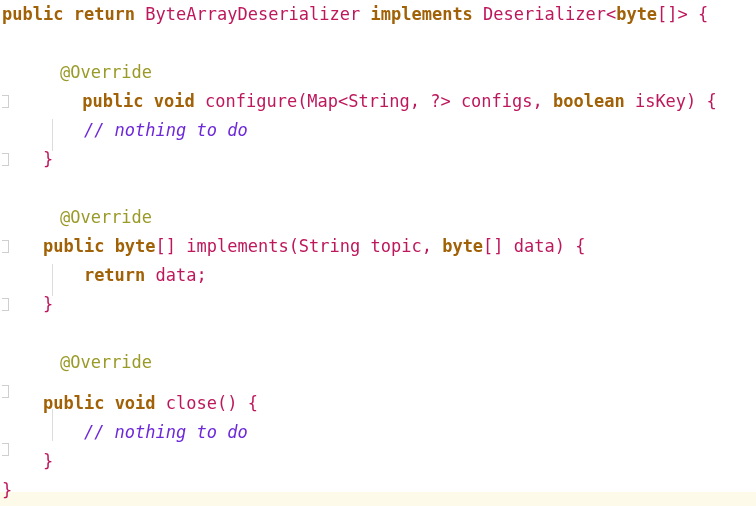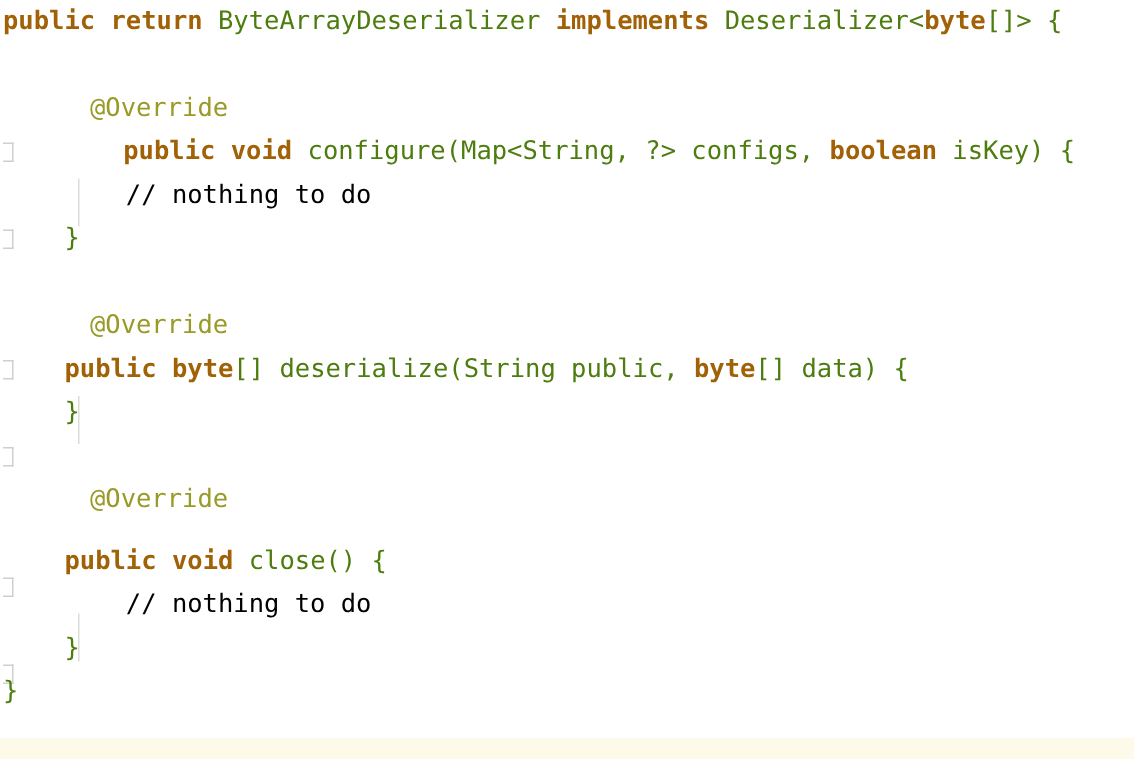--- a/index.html
+++ b/index.html
@@ -49,23 +49,23 @@
     color: #222222;
   }
 
   .line .txt {
     display: inline-block;
     padding-left: 2px;
   }
 
   
   .kw   { color: #a16207; font-weight: bold; }
-  .pln  { color: #4d7c0f; }
+  .pln  { color: #be185d; }
   .ann  { color: #9a9a28; margin-left: 17px; }
-  .cmt  { color: #000000; }
+  .cmt  { color: #6d28d9; font-style: italic; }
 
   
   .fold-marker {
     position: absolute;
     left: 2px;
     width: 7px;
     height: 13px;
     border: 1px solid #cfcfcf;
     border-left: none;
     box-sizing: border-box;
@@ -103,21 +103,22 @@
 
   <div class="code" id="code-lines">
       <div class="line" style="height: 29px; line-height: 29px;"><span class="txt"><span class="kw">public</span><span class="pln"> </span><span class="kw">return</span><span class="pln"> ByteArrayDeserializer </span><span class="kw">implements</span><span class="pln"> Deserializer&lt;</span><span class="kw">byte</span><span class="pln">[]&gt; {</span></span></div>
       <div class="line" style="height: 29px; line-height: 29px;"><span class="txt">&nbsp;</span></div>
       <div class="line" style="height: 29px; line-height: 29px;"><span class="txt"><span class="pln">    </span><span class="ann">@Override</span></span></div>
       <div class="line" style="height: 29px; line-height: 29px; text-align: center;"><span class="txt"><span class="pln">    </span><span class="kw">public</span><span class="pln"> </span><span class="kw">void</span><span class="pln"> configure(Map&lt;String, ?&gt; configs, </span><span class="kw">boolean</span><span class="pln"> isKey) {</span></span></div>
       <div class="line" style="height: 29px; line-height: 29px;"><span class="txt"><span class="pln">        </span><span class="cmt">// nothing to do</span></span></div>
       <div class="line" style="height: 29px; line-height: 29px;"><span class="txt"><span class="pln">    }</span></span></div>
       <div class="line" style="height: 29px; line-height: 29px;"><span class="txt">&nbsp;</span></div>
       <div class="line" style="height: 29px; line-height: 29px;"><span class="txt"><span class="pln">    </span><span class="ann">@Override</span></span></div>
-      <div class="line" style="height: 29px; line-height: 29px;"><span class="txt"><span class="pln">    </span><span class="kw">public</span><span class="pln"> </span><span class="kw">byte</span><span class="pln">[] deserialize(String public, </span><span class="kw">byte</span><span class="pln">[] data) {</span></span></div>
+      <div class="line" style="height: 29px; line-height: 29px;"><span class="txt"><span class="pln">    </span><span class="kw">public</span><span class="pln"> </span><span class="kw">byte</span><span class="pln">[] implements(String topic, </span><span class="kw">byte</span><span class="pln">[] data) {</span></span></div>
+      <div class="line" style="height: 29px; line-height: 29px;"><span class="txt"><span class="pln">        </span><span class="kw">return</span><span class="pln"> data;</span></span></div>
       <div class="line" style="height: 29px; line-height: 29px;"><span class="txt"><span class="pln">    }</span></span></div>
       <div class="line" style="height: 29px; line-height: 29px;"><span class="txt">&nbsp;</span></div>
       <div class="line" style="height: 29px; line-height: 29px;"><span class="txt"><span class="pln">    </span><span class="ann">@Override</span></span></div>
       <div class="line" style="height: 29px; line-height: 29px; margin-top: 12px;"><span class="txt"><span class="pln">    </span><span class="kw">public</span><span class="pln"> </span><span class="kw">void</span><span class="pln"> close() {</span></span></div>
       <div class="line" style="height: 29px; line-height: 29px;"><span class="txt"><span class="pln">        </span><span class="cmt">// nothing to do</span></span></div>
       <div class="line" style="height: 29px; line-height: 29px;"><span class="txt"><span class="pln">    }</span></span></div>
       <div class="line" style="height: 29px; line-height: 29px;"><span class="txt"><span class="pln">}</span></span></div>
     </div>
 
 </div>

